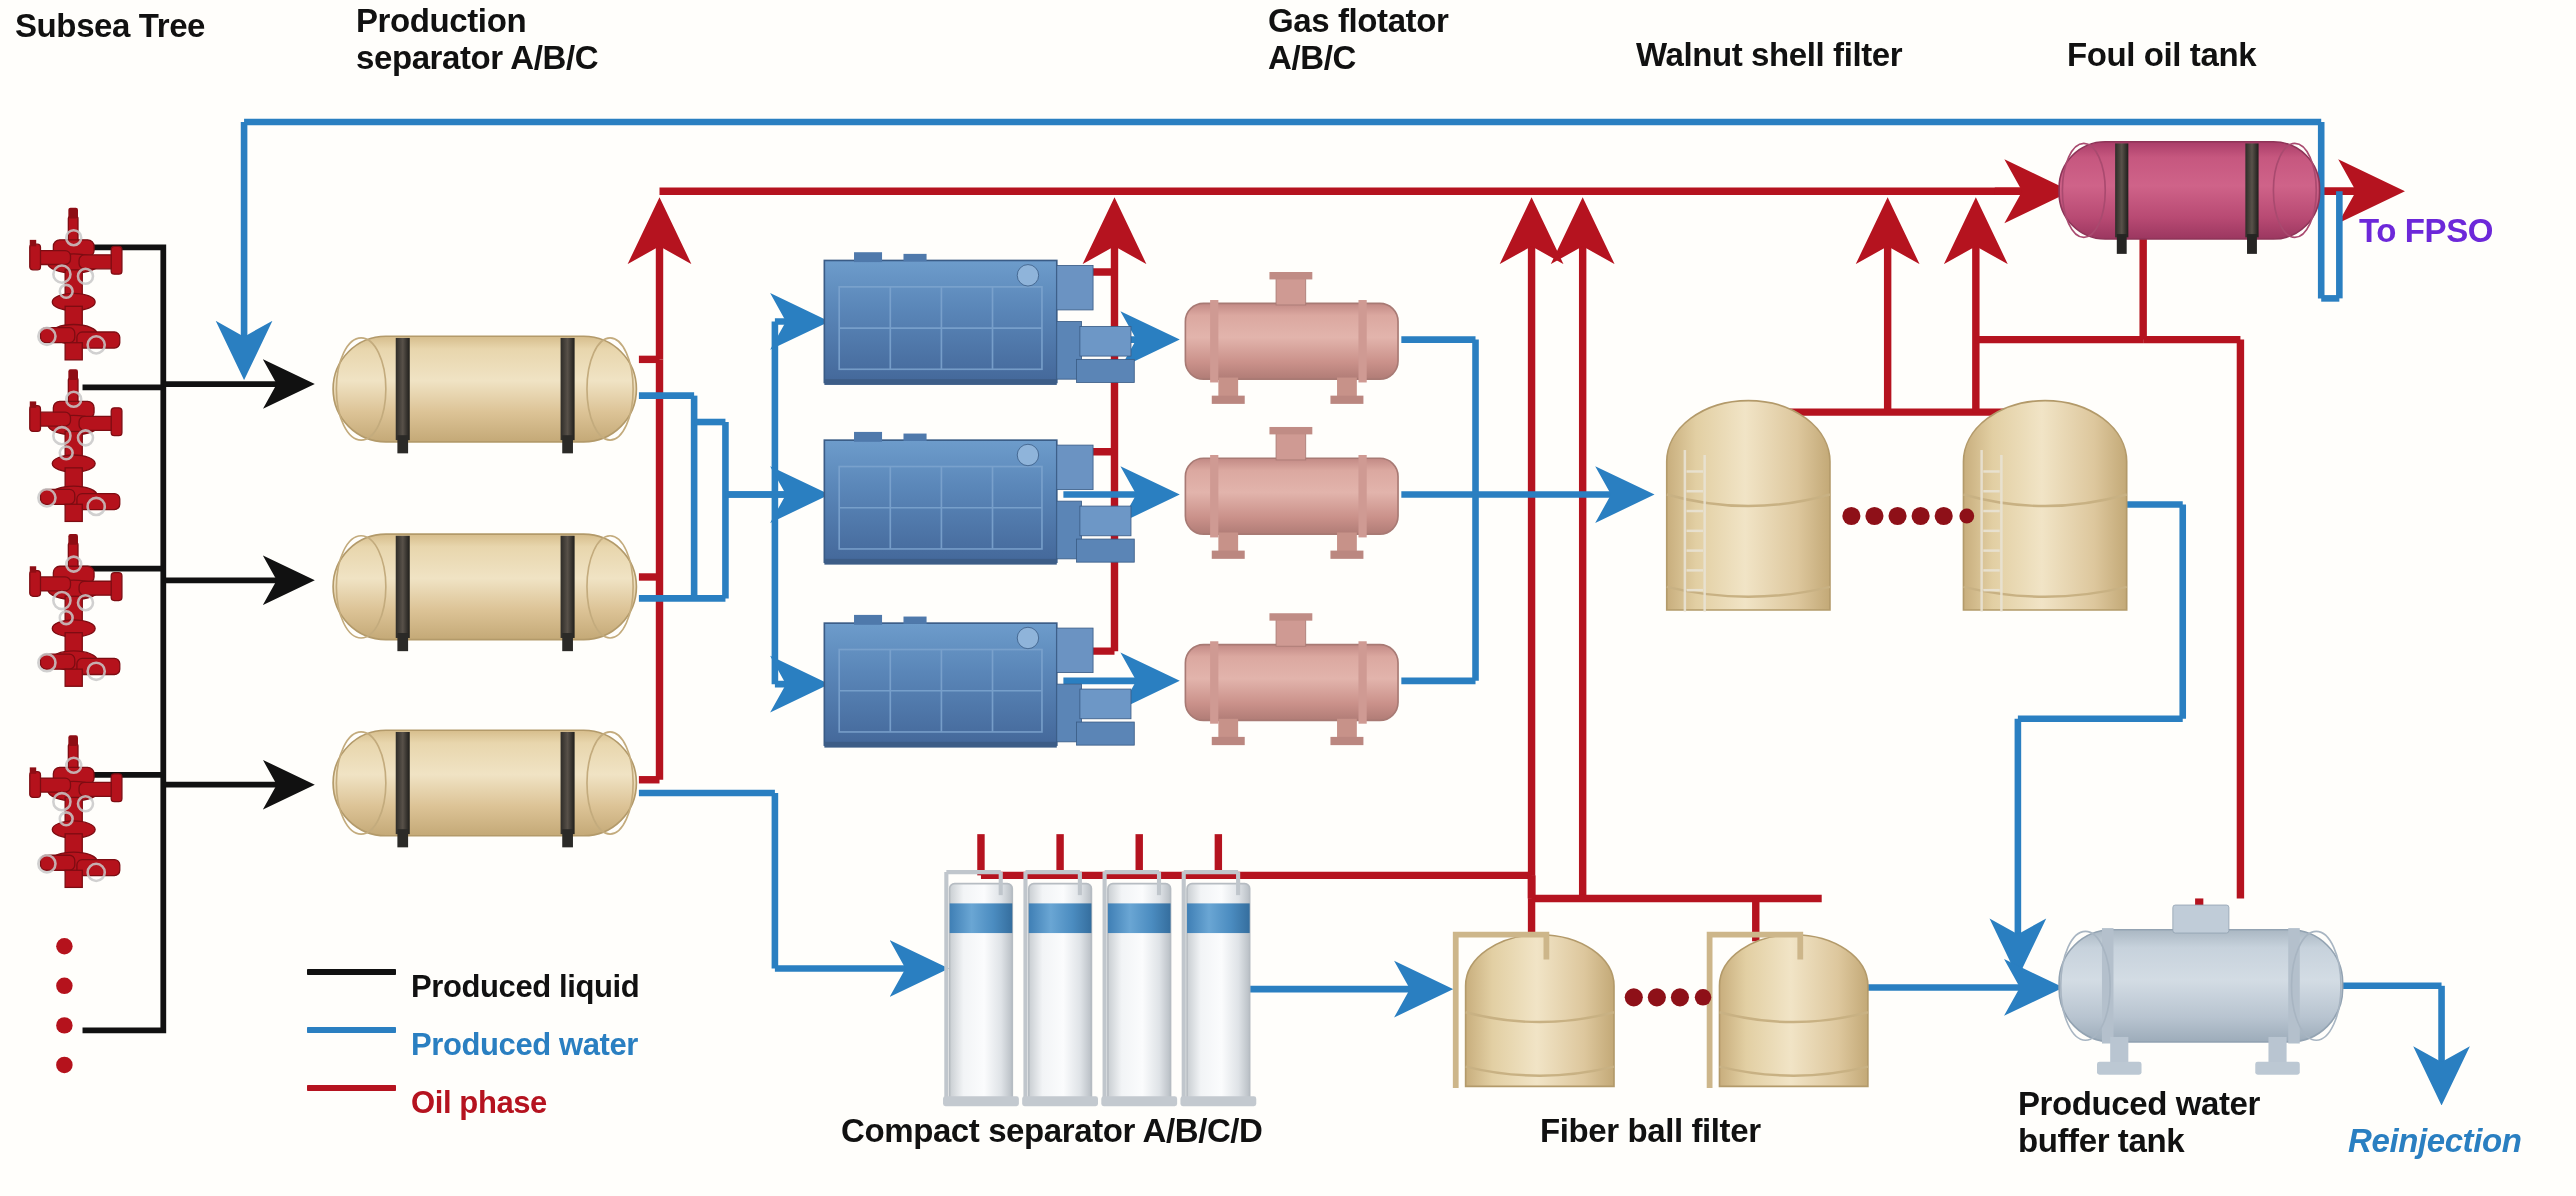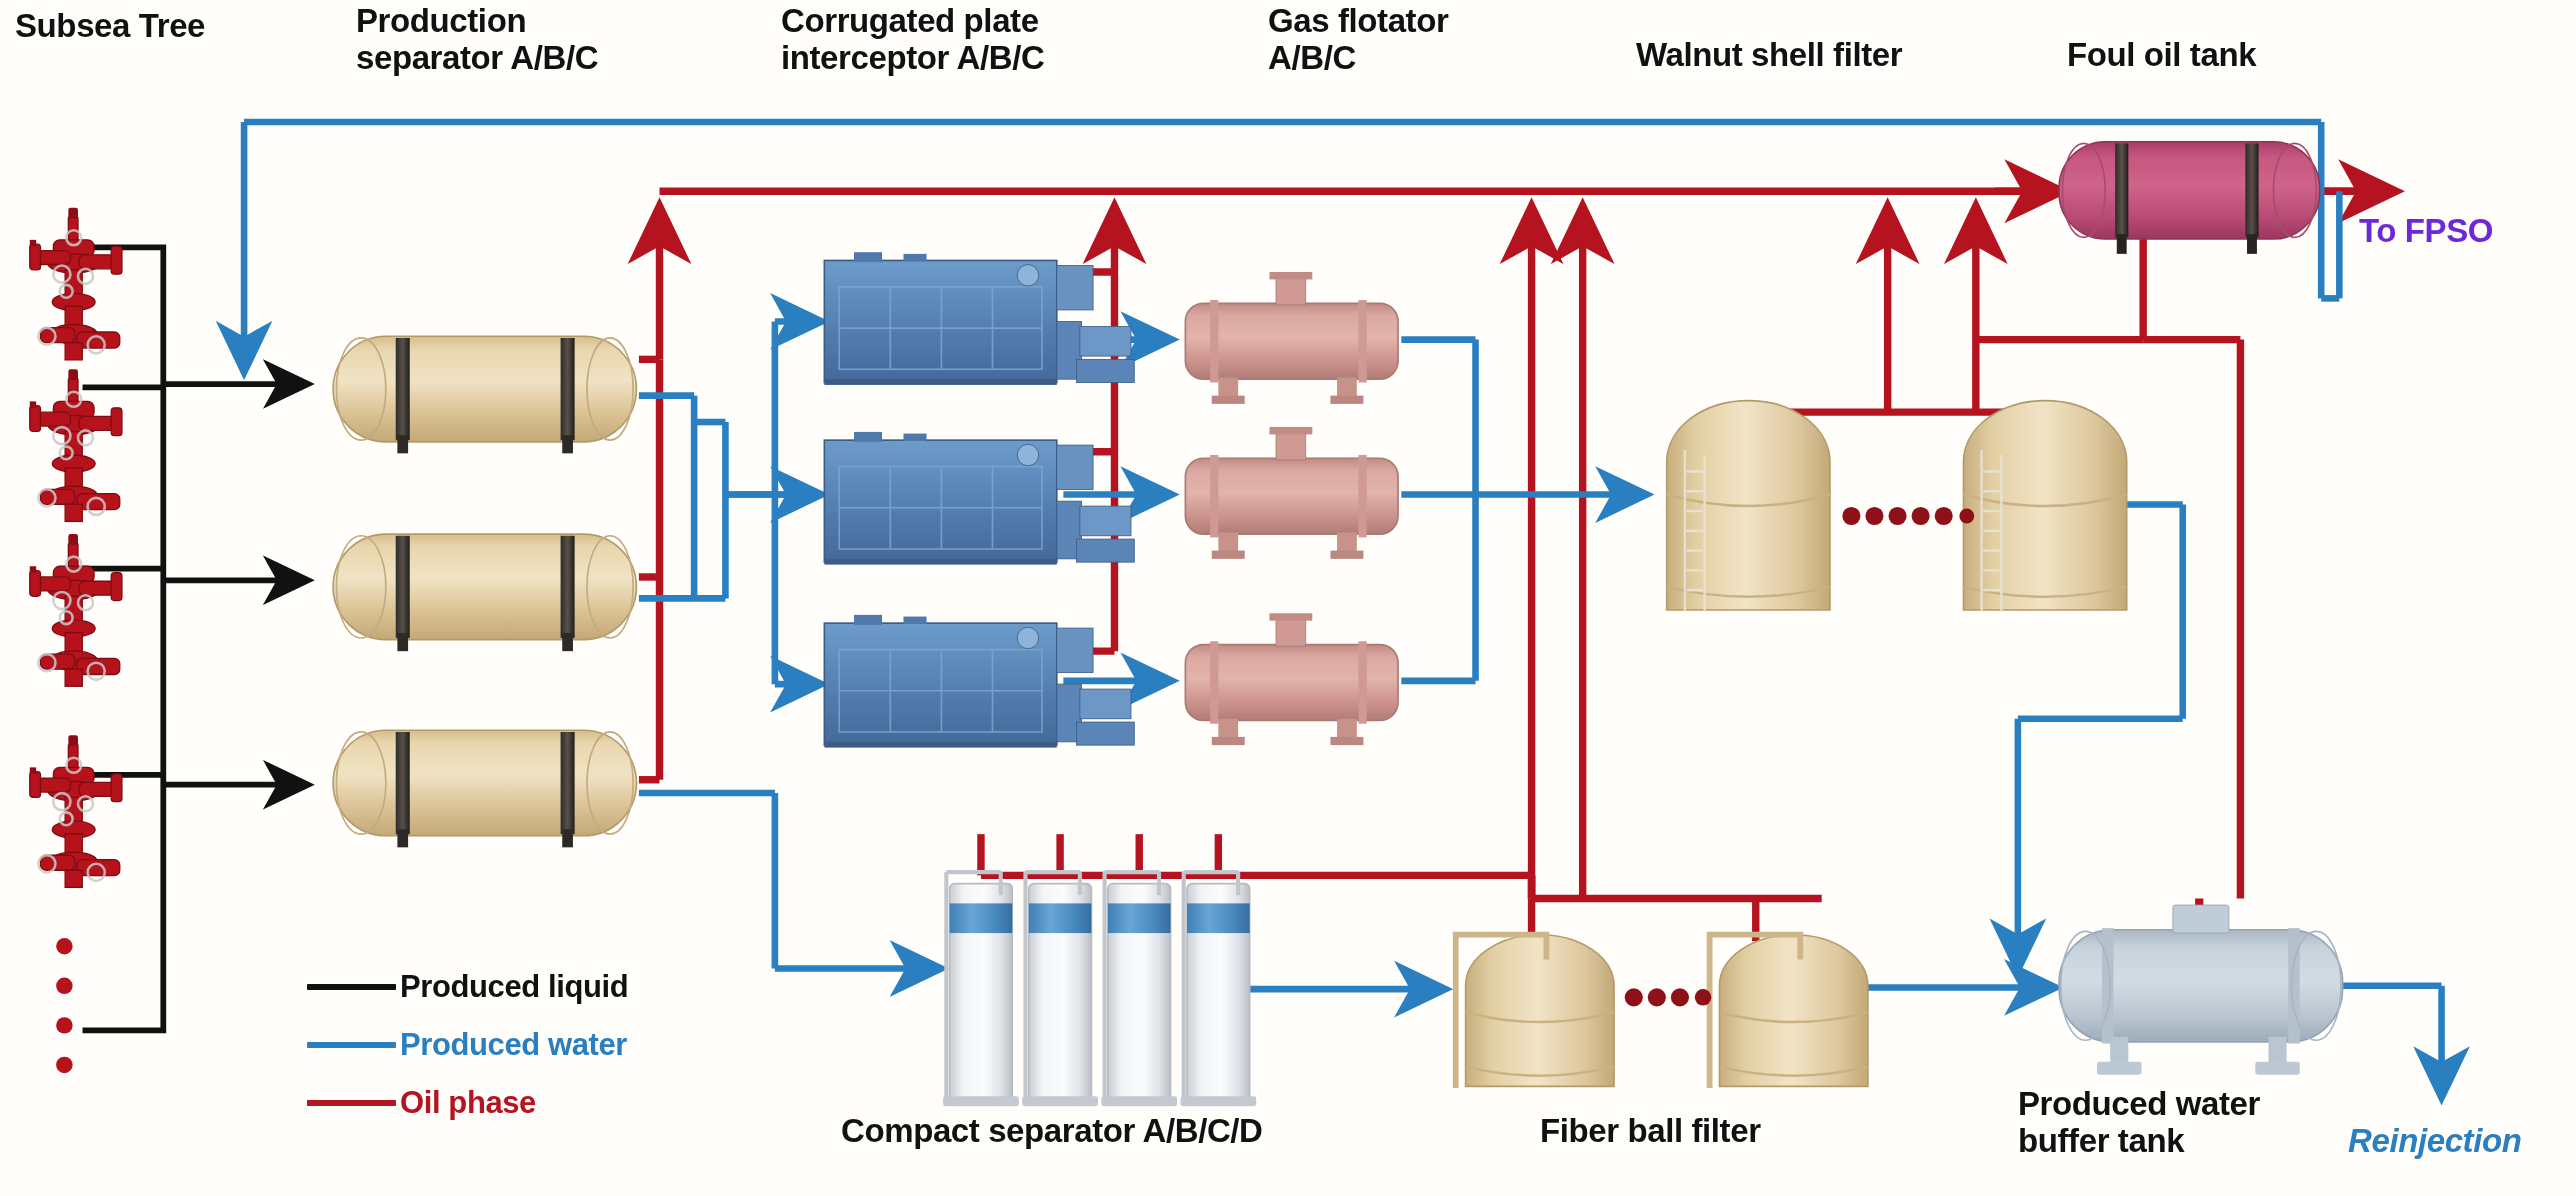--- a/index.html
+++ b/index.html
@@ -4,21 +4,21 @@
 <style>
   html,body{margin:0;padding:0;background:#ffffff;}
   body{width:2576px;height:1196px;font-family:"Liberation Sans",sans-serif;position:relative;overflow:hidden;}
   #stage{position:relative;width:2576px;height:1196px;background:#fffefb;}
   svg.layer{position:absolute;left:0;top:0;width:2576px;height:1196px;}
   .lbl{position:absolute;font-weight:bold;color:#111111;letter-spacing:-0.4px;line-height:1.12;}
   .lbl.hdr{font-size:33px;}
   .lbl.foot{font-size:33px;}
   .c-blue{color:#2a7fc1;font-style:italic;}
   .c-red{color:#6d28d9;}
-  .legend-row{position:absolute;display:flex;align-items:center;gap:4px;}
+  .legend-row{position:absolute;display:flex;gap:15px;}
   .legend-swatch{display:block;width:89px;height:5.8px;border-radius:0.8px;}
   .legend-text{font-size:31px;font-weight:bold;white-space:nowrap;letter-spacing:-0.4px;}
 </style>
 </head>
 <body>
 
 <div id="stage">
 
   <svg class="layer" viewBox="0 0 3125 1451">
     <defs>
@@ -498,23 +498,20 @@
       <ellipse cx="2810" cy="1196" rx="30" ry="66" fill="none" stroke="#a8b5c2" stroke-width="2"></ellipse>
     </g>
   </svg>
 
   <div class="lbl hdr" style="left:15px;top:8.2px;"><span>Subsea Tree</span></div>
 
   <div class="lbl hdr" style="left:356px;top:3.3px;">
     <span>Production</span><br><span>separator A/B/C</span>
   </div>
 
-  <div class="lbl hdr" style="left:781px;top:3.3px;">
-    <span>Corrugated plate</span><br><span>interceptor A/B/C</span>
-  </div>
 
   <div class="lbl hdr" style="left:1268px;top:3.3px;">
     <span>Gas flotator</span><br><span>A/B/C</span>
   </div>
 
   <div class="lbl hdr" style="left:1636px;top:37px;"><span>Walnut shell filter</span></div>
 
   <div class="lbl hdr" style="left:2067px;top:37px;"><span>Foul oil tank</span></div>
 
   <div class="lbl foot" style="left:841px;top:1113px;"><span>Compact separator A/B/C/D</span></div>

